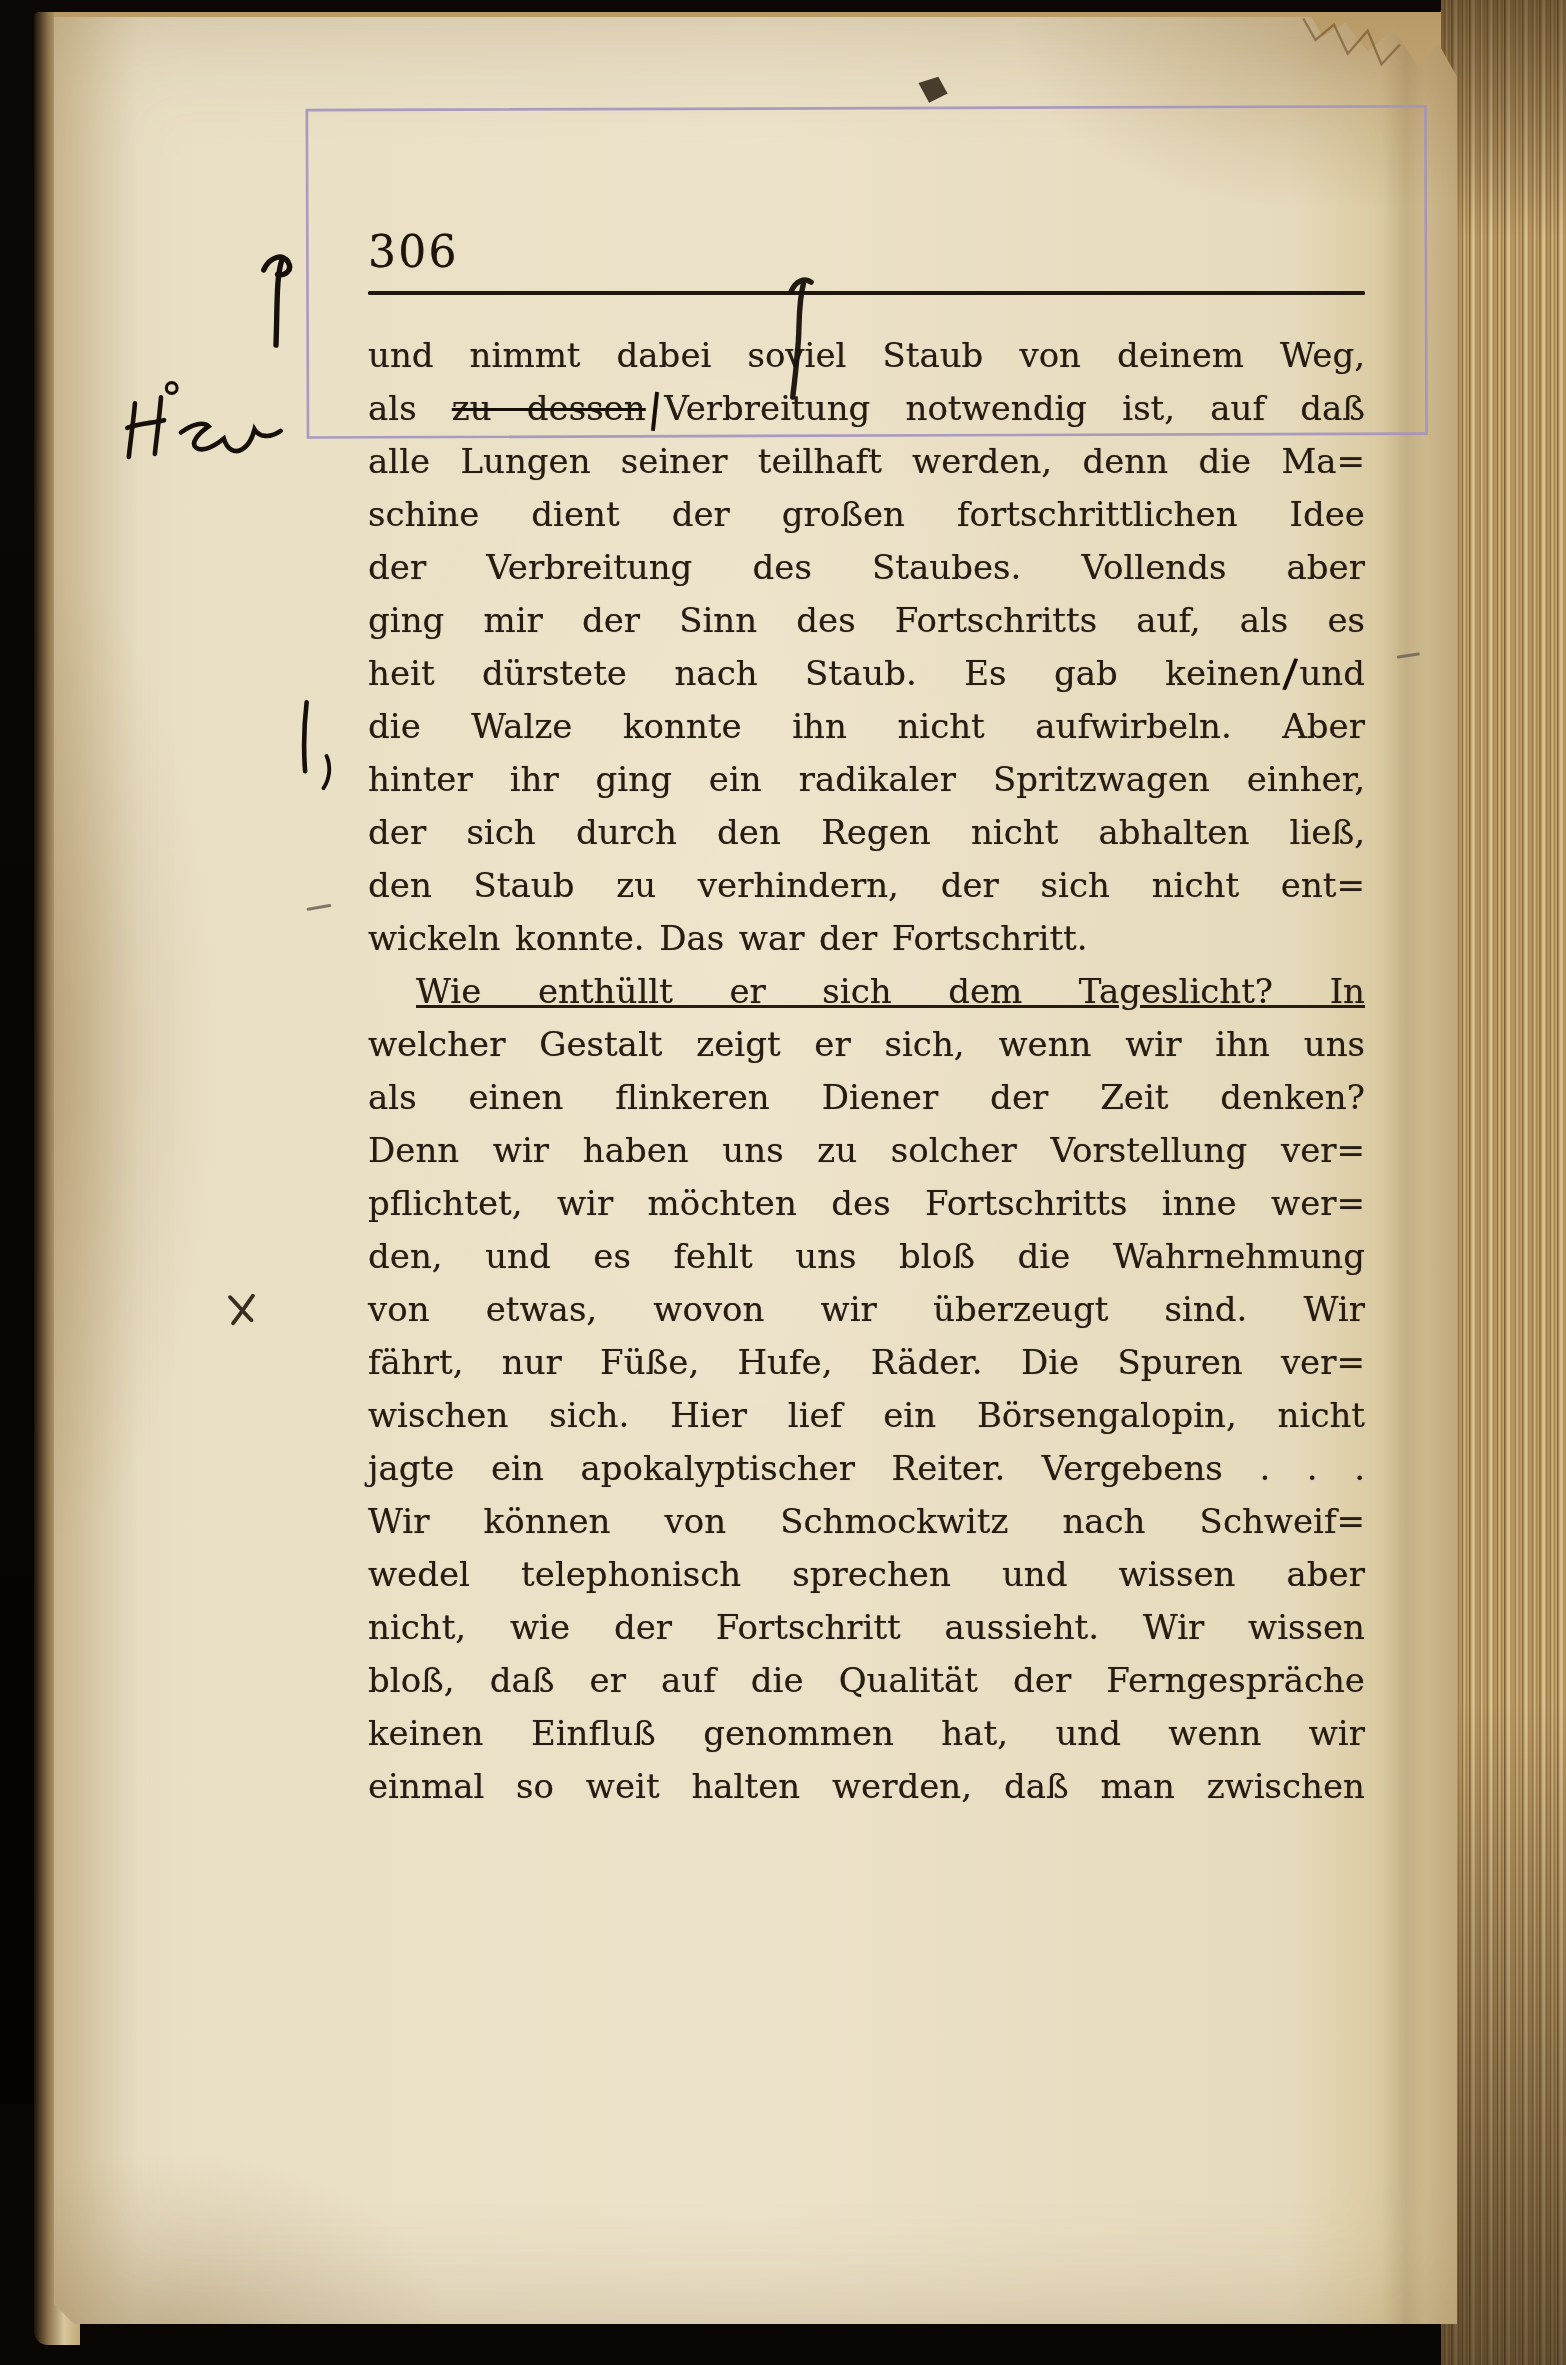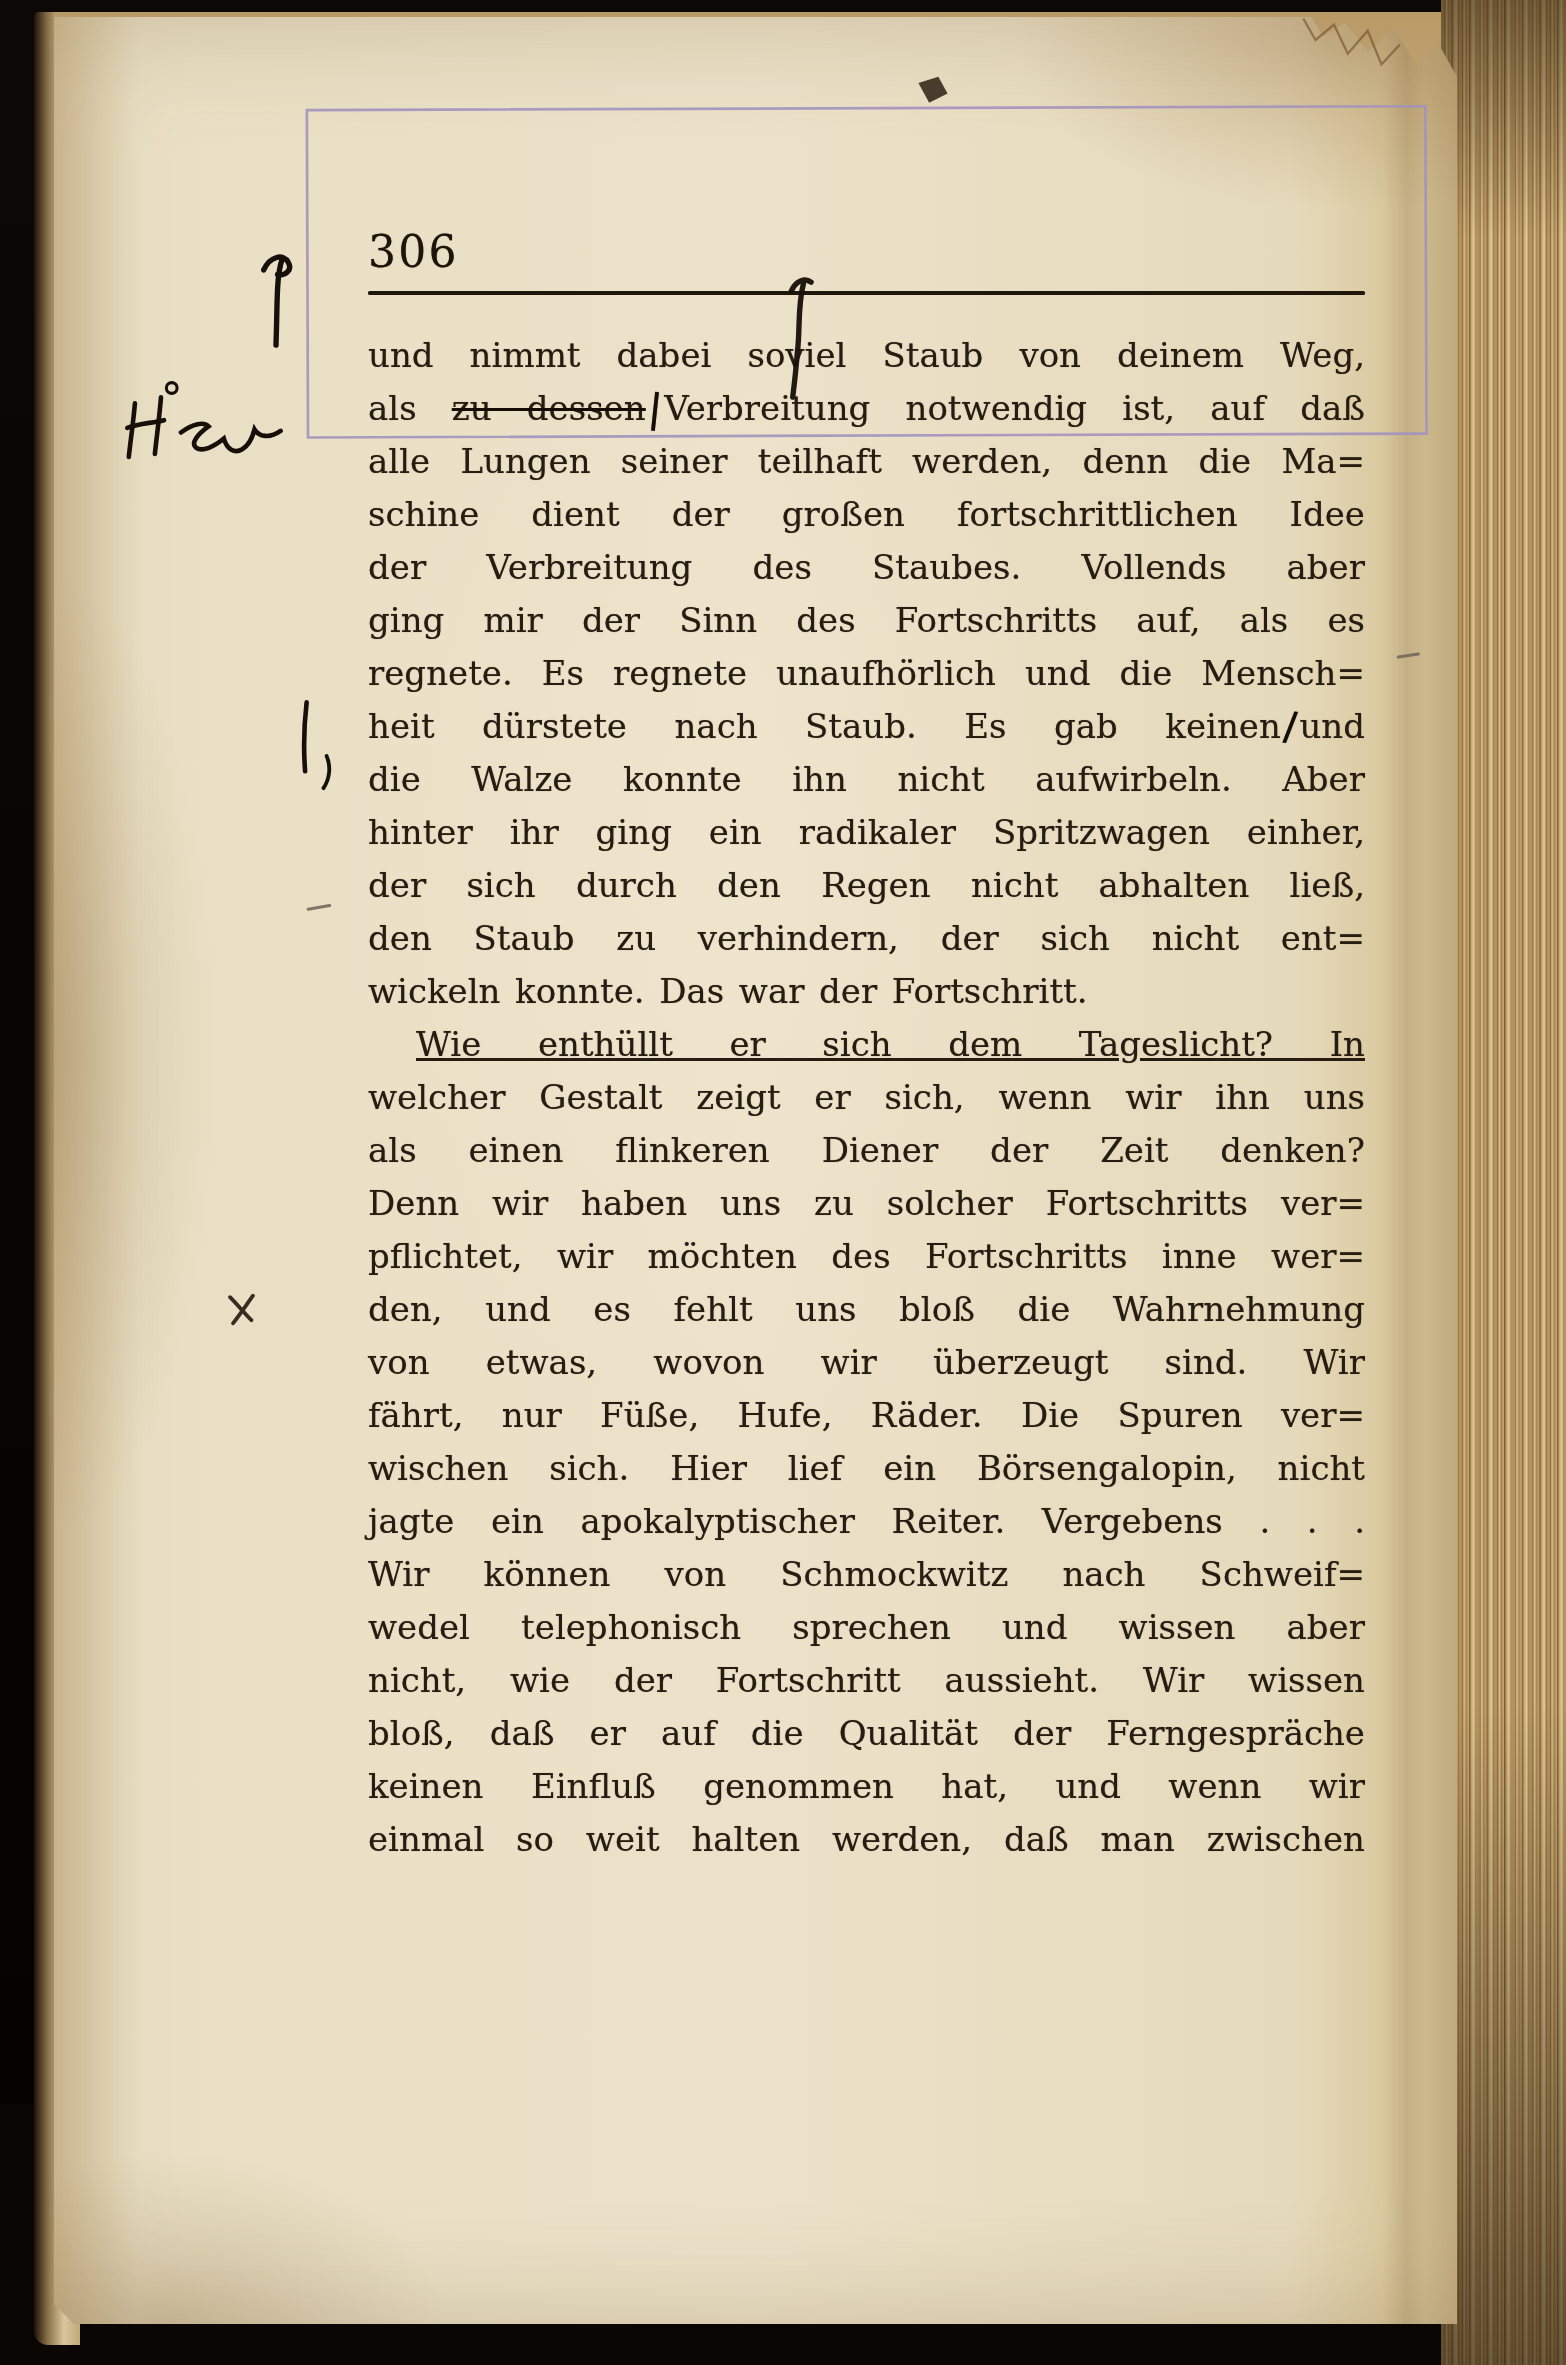--- a/index.html
+++ b/index.html
@@ -158,31 +158,30 @@
     <div class="content">
       <div class="page-number">306</div>
       <div class="header-rule"></div>
       <div class="page-text">
           <div class="line"><span>und nimmt dabei soviel Staub von deinem Weg,</span></div>
           <div class="line"><span>als </span><span class="struck">zu dessen</span><span class="ink-mark">|</span><span>Verbreitung notwendig ist, auf daß</span></div>
           <div class="line"><span>alle Lungen seiner teilhaft werden, denn die Ma=</span></div>
           <div class="line"><span>schine dient der großen fortschrittlichen Idee</span></div>
           <div class="line"><span>der Verbreitung des Staubes. Vollends aber</span></div>
           <div class="line"><span>ging mir der Sinn des Fortschritts auf, als es</span></div>
-          <div class="line"><span>regnete. Es regnete unaufhörlich und die Mensch=</span></div>
           <div class="line"><span>heit dürstete nach Staub. Es gab keinen</span><span class="ink-mark">/</span><span>und</span></div>
           <div class="line"><span>die Walze konnte ihn nicht aufwirbeln. Aber</span></div>
           <div class="line"><span>hinter ihr ging ein radikaler Spritzwagen einher,</span></div>
           <div class="line"><span>der sich durch den Regen nicht abhalten ließ,</span></div>
           <div class="line"><span>den Staub zu verhindern, der sich nicht ent=</span></div>
           <div class="line para-end"><span>wickeln konnte. Das war der Fortschritt.</span></div>
           <div class="line indent"><span>Wie enthüllt er sich dem Tageslicht? In</span></div>
           <div class="line"><span>welcher Gestalt zeigt er sich, wenn wir ihn uns</span></div>
           <div class="line"><span>als einen flinkeren Diener der Zeit denken?</span></div>
-          <div class="line"><span>Denn wir haben uns zu solcher Fortschritts ver=</span></div>
+          <div class="line"><span>Denn wir haben uns zu solcher Vorstellung ver=</span></div>
           <div class="line"><span>pflichtet, wir möchten des Fortschritts inne wer=</span></div>
           <div class="line"><span>den, und es fehlt uns bloß die Wahrnehmung</span></div>
           <div class="line"><span>von etwas, wovon wir überzeugt sind. Wir</span></div>
           <div class="line"><span>fährt, nur Füße, Hufe, Räder. Die Spuren ver=</span></div>
           <div class="line"><span>wischen sich. Hier lief ein Börsengalopin, nicht</span></div>
           <div class="line"><span>jagte ein apokalyptischer Reiter. Vergebens . . .</span></div>
           <div class="line"><span>Wir können von Schmockwitz nach Schweif=</span></div>
           <div class="line"><span>wedel telephonisch sprechen und wissen aber</span></div>
           <div class="line"><span>nicht, wie der Fortschritt aussieht. Wir wissen</span></div>
           <div class="line"><span>bloß, daß er auf die Qualität der Ferngespräche</span></div>

